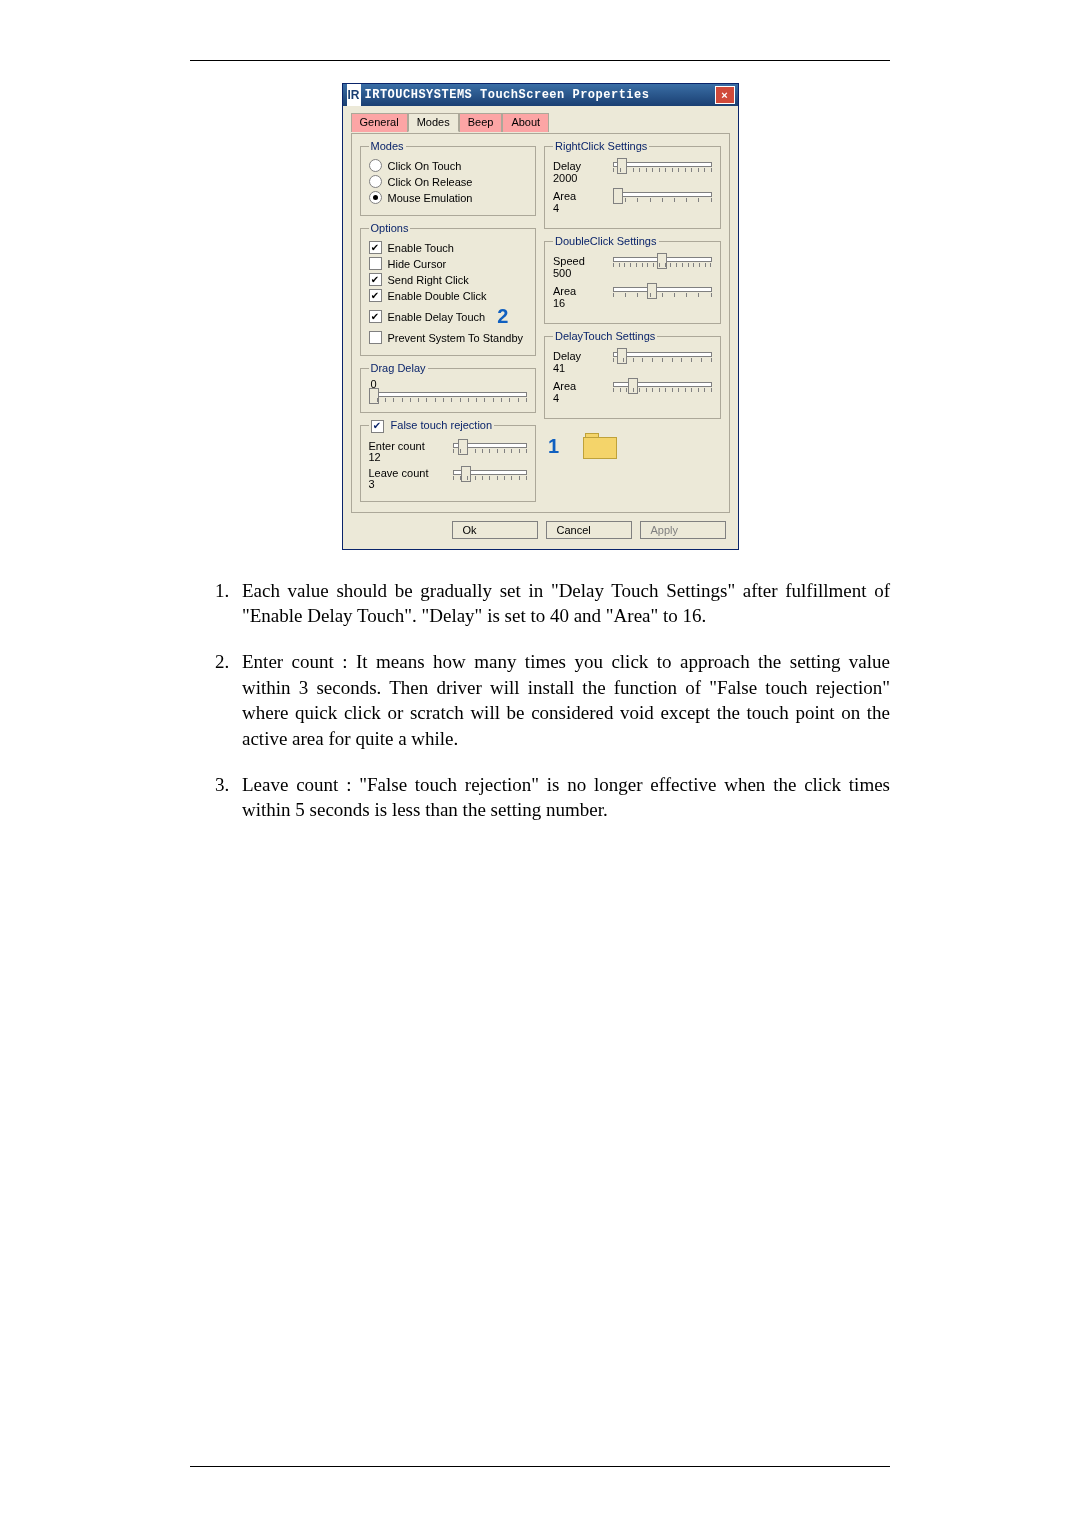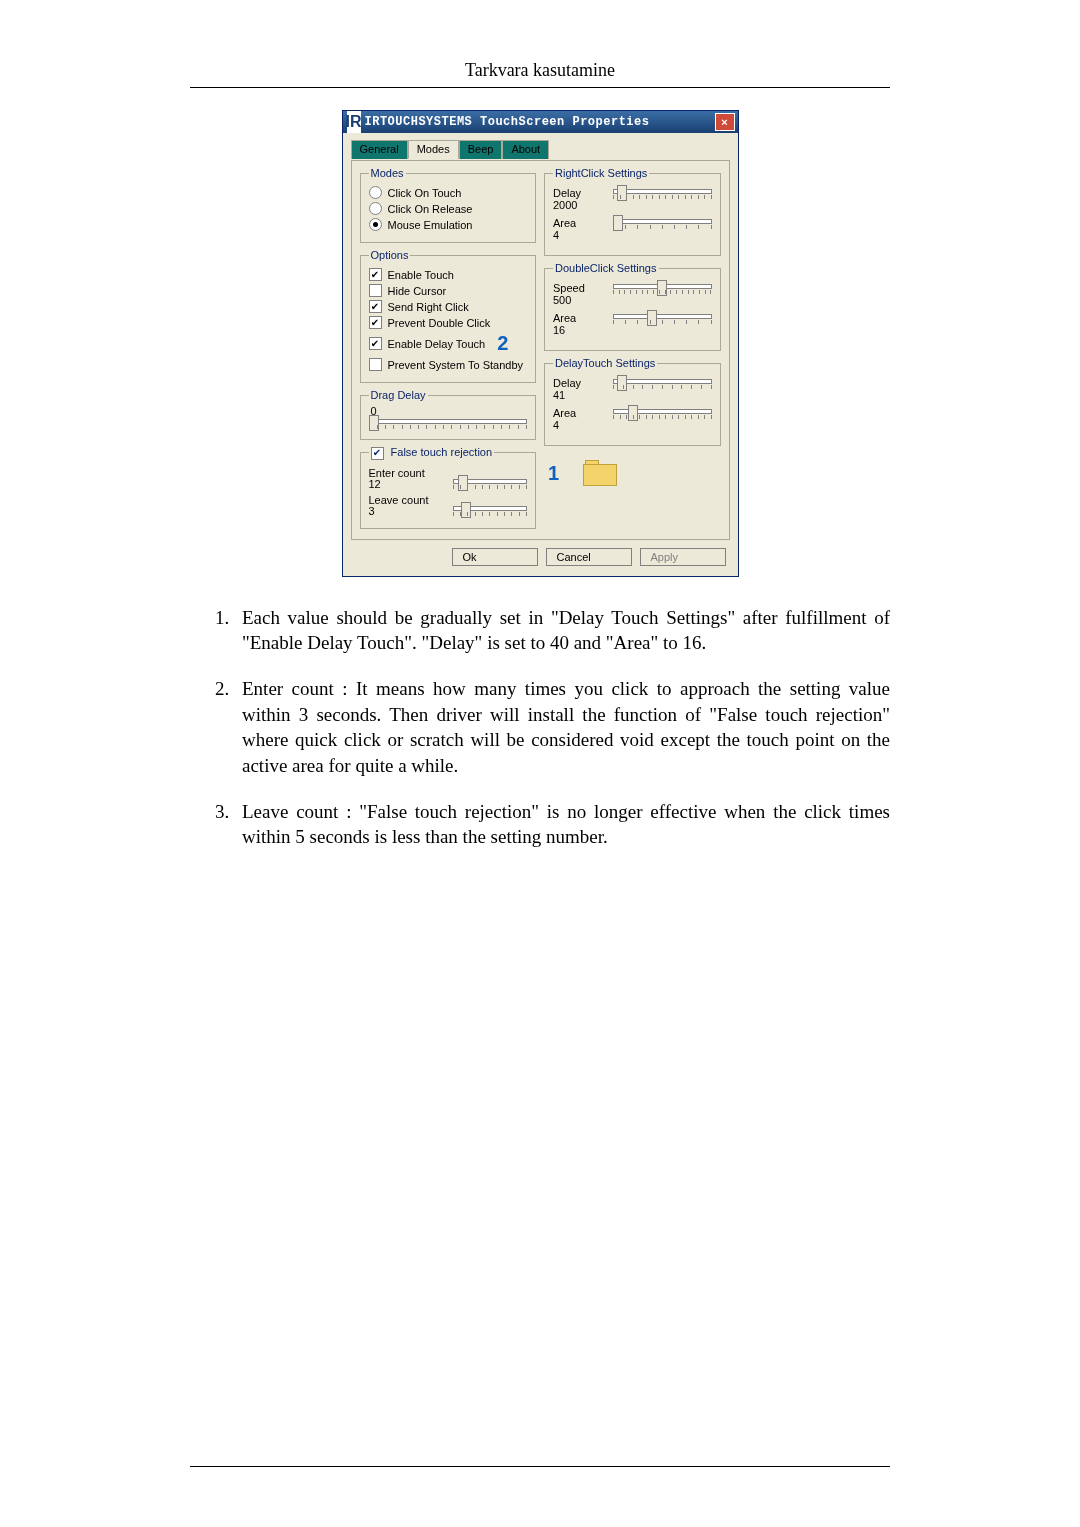--- a/index.html
+++ b/index.html
@@ -45,35 +45,35 @@
     align-items: center;
     justify-content: space-between;
     height: 22px;
     background: linear-gradient(#3a6ea5, #1a3f72);
     color: #fff;
     padding: 0 3px 0 4px;
   }
   .titlebar .tb-left { display: flex; align-items: center; gap: 4px; }
   .tb-icon {
     width: 14px; height: 22px; background: #fff; color:#1a3f72;
-    font-weight: bold; font-size: 16px; display:flex; align-items:center; justify-content:center;
+    font-weight: bold; font-size: 12px; display:flex; align-items:center; justify-content:center;
   }
   .tb-title { font-family: "Courier New", monospace; font-weight: bold; font-size: 12px; letter-spacing: .5px;}
   .tb-close {
     width: 18px; height: 16px; background: #d04a3a; color:#fff;
     display:flex; align-items:center; justify-content:center; font-weight:bold;
     border: 1px solid #fff;
   }
   .dlg-body { padding: 6px 8px 10px 8px; }
   .tabs { display:flex; gap:0; margin-bottom:2px; }
   .tab {
     padding: 2px 8px 3px 8px;
     border: 1px solid #aca899;
     border-bottom: none;
-    background: #0f766e;
+    background: #fca5a5;
     position: relative;
     top: 1px;
   }
   .tab.active { background:#ece9d8; border-bottom:1px solid #ece9d8; }
   .tab-sheet {
     border: 1px solid #aca899;
     padding: 6px 8px 10px 8px;
     background: #ece9d8;
   }
   .cols { display:flex; gap:8px; }
@@ -109,21 +109,21 @@
   .slider .thumb {
     position:absolute; top:-2px; width:8px; height:14px;
     background:#ece9d8; border:1px solid #808080;
   }
   .slider .ticks {
     position:absolute; left:0; right:0; top:8px; display:flex; justify-content:space-between;
   }
   .slider .ticks i { width:1px; height:4px; background:#808080; display:block; }
   .slider-val { font-size:11px; margin-left:2px; }
   .false-touch fieldset.grp { padding-bottom:6px;}
-  .ent-row { display:flex; align-items:flex-end; gap:6px; margin:4px 0;}
+  .ent-row { display:flex; align-items:flex-start; gap:6px; margin:4px 0;}
   .ent-row .lab { width:78px; line-height:1.05; }
   .callout {
     font-family: Arial, sans-serif;
     font-weight: bold;
     color: #1060c0;
     font-size: 20px;
   }
   .folder-ico {
     width: 34px; height: 26px; position:relative;
   }
@@ -163,21 +163,20 @@
     left: 190px; right: 190px;
     bottom: 54px;
   }
   .footer hr { border:none; border-top:1px solid #000; margin:0 0 6px 0;}
   .footer .pg { text-align:center; font-size:18px; }
 </style>
 </head>
 <body>
 
 <div class="page">
-  <div class="page-header">Tarkvara kasutamine</div>
   <hr class="rule">
 
   <div class="screenshot-wrap">
     <div class="win">
 
       <div class="titlebar">
         <div class="tb-left">
           <div class="tb-icon">IR</div>
           <div class="tb-title">IRTOUCHSYSTEMS TouchScreen Properties</div>
         </div>
@@ -230,21 +229,21 @@
                 <div class="chk-row">
                   <span class="chk">
                       <span class="tick">✔</span>
                     </span>
                   <span>Send Right Click</span>
                 </div>
                 <div class="chk-row">
                   <span class="chk">
                       <span class="tick">✔</span>
                     </span>
-                  <span>Prevent Double Click</span>
+                  <span>Enable Double Click</span>
                 </div>
                 <div class="chk-row">
                   <span class="chk">
                       <span class="tick">✔</span>
                     </span>
                   <span>Enable Delay Touch</span>
                   <span class="callout" style="margin-left:6px;">2</span>
                 </div>
                 <div class="chk-row">
                   <span class="chk"></span>

